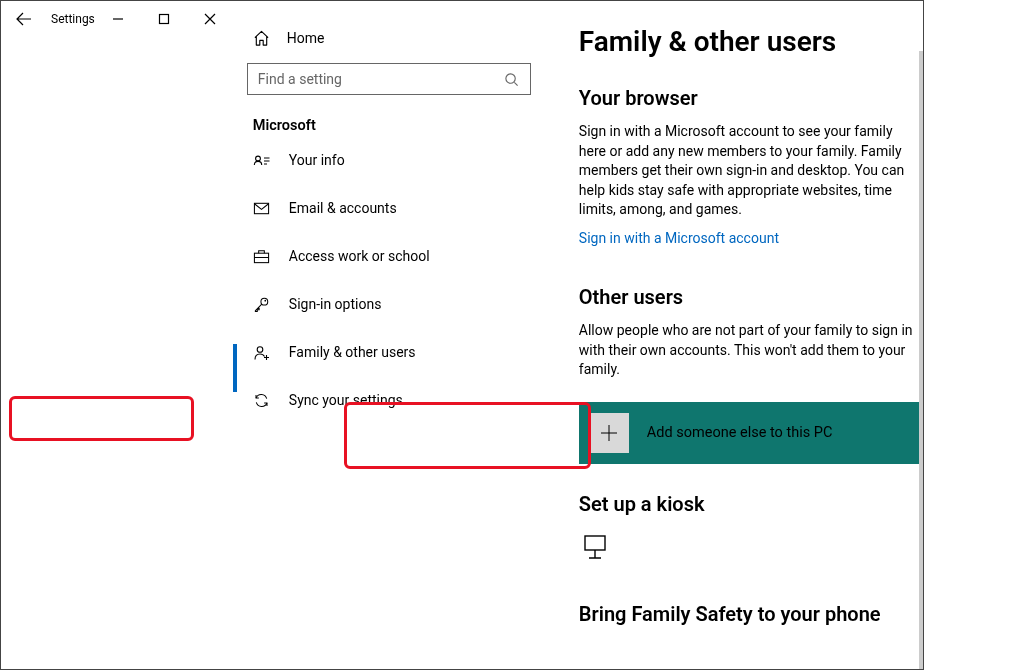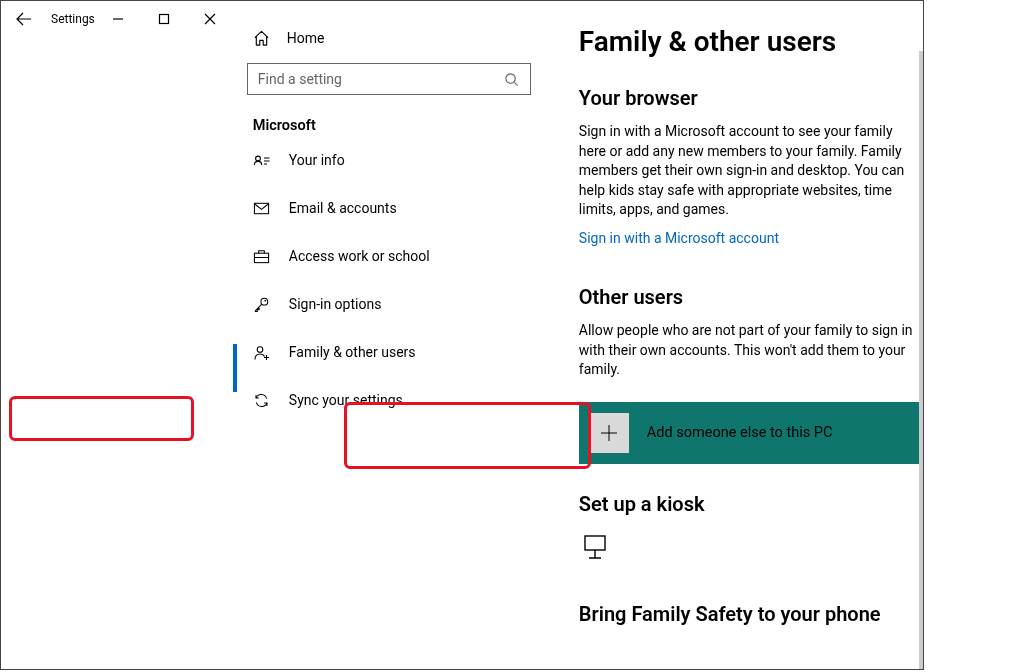--- a/index.html
+++ b/index.html
@@ -369,21 +369,21 @@
 
       </div>
     </div>
 
     <div class="main">
 
       <h1 class="page-title">Family &amp; other users</h1>
 
       <div>
         <h2 class="section-head">Your browser</h2>
-        <div class="section-body">Sign in with a Microsoft account to see your family here or add any new members to your family. Family members get their own sign-in and desktop. You can help kids stay safe with appropriate websites, time limits, apps, and games.</div>
+        <div class="section-body">Sign in with a Microsoft account to see your family here or add any new members to your family. Family members get their own sign-in and desktop. You can help kids stay safe with appropriate websites, time limits, among, and games.</div>
         <span class="link">Sign in with a Microsoft account</span>
       </div>
 
       <div class="sect-users">
         <h2 class="section-head">Other users</h2>
         <div class="section-body">Allow people who are not part of your family to sign in with their own accounts. This won't add them to your family.</div>
 
         <div class="add-row">
           <div class="plus">
             <svg width="22" height="22" viewBox="0 0 22 22">

